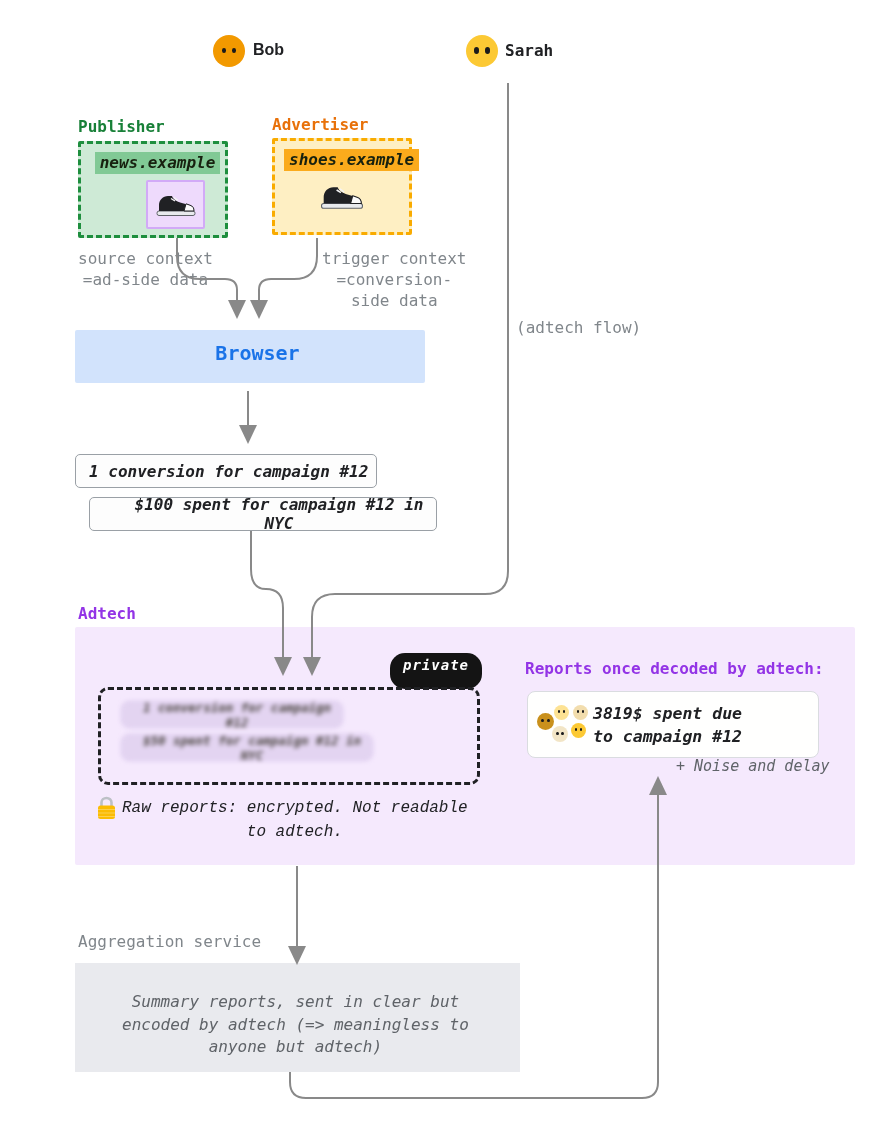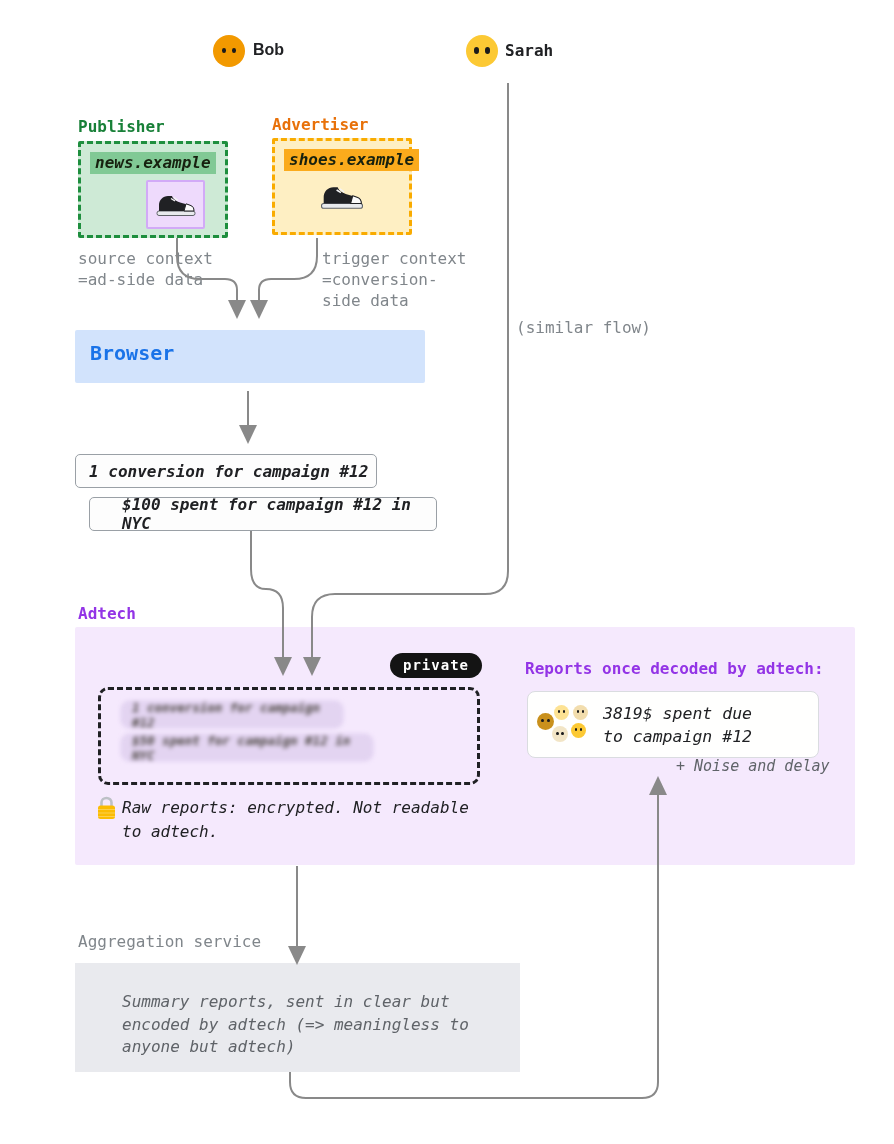--- a/index.html
+++ b/index.html
@@ -1,20 +1,20 @@
 <!DOCTYPE html>
 <html><head>
 <meta charset="utf-8">
 <style>
   * { margin:0; padding:0; box-sizing:border-box; }
   html,body { background:#fff; }
   #canvas {
     position:relative; width:894px; height:1144px; background:#ffffff;
     font-family:"DejaVu Sans Mono","Liberation Mono",monospace;
-    color:#202124; overflow:hidden;
+    color:#202124; overflow:hidden;text-align:center;
   }
   .abs { position:absolute; }
   .ml { white-space:pre-line; }
 
   
   #wires { position:absolute; left:0; top:0; width:894px; height:1144px; z-index:6; pointer-events:none; }
 
   
   .face { position:absolute; border-radius:50%; }
   .face .eye { position:absolute; top:38%; width:17%; height:20%; background:#1b1b1b; border-radius:50%; }
@@ -32,21 +32,21 @@
 
   .report-pill { background:#fdfdfd; border:1.5px solid #9aa0a6; border-radius:5px;
     font-style:italic; font-weight:700; font-size:16px; display:flex; align-items:center;
     padding-left:13px; color:#202124; }
 
   .enc-pill { background:#e3d4f1; border:1px solid #d7c5ec; border-radius:8px;
     font-style:italic; font-weight:700; font-size:12.5px; color:#4c4742;
     display:flex; align-items:center; padding-left:10px; filter:blur(2px); }
 
   .pill-badge { background:#141414; color:#fff; border-radius:15px;
-    font-size:14px; font-weight:700; padding:4px 13px 5px; letter-spacing:1px; }
+    font-size:14px; font-weight:700; padding:4px 13px 16px; letter-spacing:1px;font-style:italic; }
 
   .card { background:#fffffe; border:1.5px solid #dadce0; border-radius:8px; }
 </style>
 </head>
 <body>
 
 <div id="canvas">
 
   <div class="face abs" style="left: 213px; top: 35px; width: 32px; height: 32px; border: 2px solid transparent; background-color: rgb(242, 153, 0);">
     <span class="eye l"></span>
@@ -84,21 +84,21 @@
         <path d="M16,6.5 L20,9 M19,5.5 L23,8.5" stroke="#f5f5f5" stroke-width="1.4"></path>
       </svg>
     </div>
   </div>
 
   <div class="abs gray-note ml" style="left:78px; top:248px;">source context
 =ad-side data</div>
   <div class="abs gray-note ml" style="left:322px; top:248px;">trigger context
 =conversion-
 side data</div>
-  <div class="abs gray-note" style="left:516px; top:317px;">(similar flow)</div>
+  <div class="abs gray-note" style="left:516px; top:317px;">(adtech flow)</div>
 
   <div class="abs" style="left: 75px; top: 330px; width: 350px; height: 53px; border-radius: 2px; background-color: rgb(210, 227, 252);">
     <div style="padding: 11px 0px 0px 15px; font-weight: 700; font-size: 20px; color: rgb(26, 115, 232);">Browser</div>
   </div>
 
   <div class="abs report-pill" style="left:75px; top:454px; width:302px; height:34px;">1 conversion for campaign #12</div>
   <div class="abs report-pill" style="left:89px; top:497px; width:348px; height:34px;padding-left:32px;">$100 spent for campaign #12 in NYC</div>
 
   <div class="abs zone-label" style="left: 78px; top: 604px; color: rgb(147, 52, 230);">Adtech</div>
   <div class="abs" style="left: 75px; top: 627px; width: 780px; height: 238px; border-radius: 2px; background-color: rgb(245, 233, 253);"></div>
@@ -110,21 +110,21 @@
     <div class="enc-pill abs" style="left:20px; top:44px; width:252px; height:27px;">$50 spent for campaign #12 in NYC</div>
   </div>
 
   <div class="abs" style="left:96px; top:796px;">
     <svg width="21" height="25" viewBox="0 0 21 25">
       <path d="M5.5,10 V6.5 a5,4.5 0 0 1 10,0 V10" fill="none" stroke="#bdc1c6" stroke-width="2.6"></path>
       <rect x="2" y="9.5" width="17" height="13.5" rx="2.5" fill="#fbbc04"></rect>
       <path d="M2,13.5 H19 M2,17 H19 M2,20.5 H19" stroke="#fcd04f" stroke-width="1.2"></path>
     </svg>
   </div>
-  <div class="abs ml" style="left:122px; top:796px; font-size:16px; font-style:italic; font-weight:500; line-height:24px; color:#202124;">Raw reports: encrypted. Not readable
+  <div class="abs ml" style="left:122px; top:796px; font-size:16px; font-style:italic; font-weight:500; line-height:24px; color:#202124;font-family:Liberation Mono, monospace;">Raw reports: encrypted. Not readable
 to adtech.</div>
 
   <div class="abs" style="left: 525px; top: 659px; font-size: 16px; font-weight: 700; color: rgb(147, 52, 230);">Reports once decoded by adtech:</div>
 
   <div class="abs card" style="left:527px; top:691px; width:292px; height:67px; display:flex; align-items:center; padding-left:8px;">
     <div style="position:relative; width:54px; height:46px; flex:none;">
       <span class="face" style="left: 1px; top: 11px; width: 17px; height: 17px; background-color: rgb(201, 144, 28);">
         <span class="eye l"></span>
           <span class="eye r"></span>
         </span>
@@ -138,21 +138,21 @@
         </span>
       <span class="face" style="left: 16px; top: 24px; width: 16px; height: 16px; background-color: rgb(242, 229, 198);">
         <span class="eye l"></span>
           <span class="eye r"></span>
         </span>
       <span class="face" style="left: 35px; top: 21px; width: 15px; height: 15px; background-color: rgb(252, 201, 52);">
         <span class="eye l"></span>
           <span class="eye r"></span>
         </span>
     </div>
-    <div class="ml" style="margin-left:13px; font-size:16.5px; font-style:italic; font-weight:400; line-height:23px;">3819$ spent due
+    <div class="ml" style="margin-left:3px; font-size:16.5px; font-style:italic; font-weight:700; line-height:23px;">3819$ spent due
 to campaign #12</div>
   </div>
 
   <div class="abs" style="left:676px; top:757px; font-size:15px; font-style:italic; color:#5f6368;">+ Noise and delay</div>
 
   <div class="abs" style="left:78px; top:932px; font-size:16px; color:#80868b;">Aggregation service</div>
   <div class="abs" style="left: 75px; top: 963px; width: 445px; height: 109px; background-color: rgb(233, 234, 238);">
     <div class="ml" style="position:absolute; left:47px; top:28px; font-size:16px; font-style:italic; line-height:22.5px; color:#5f6368;">Summary reports, sent in clear but
 encoded by adtech (=&gt; meaningless to
 anyone but adtech)</div>

